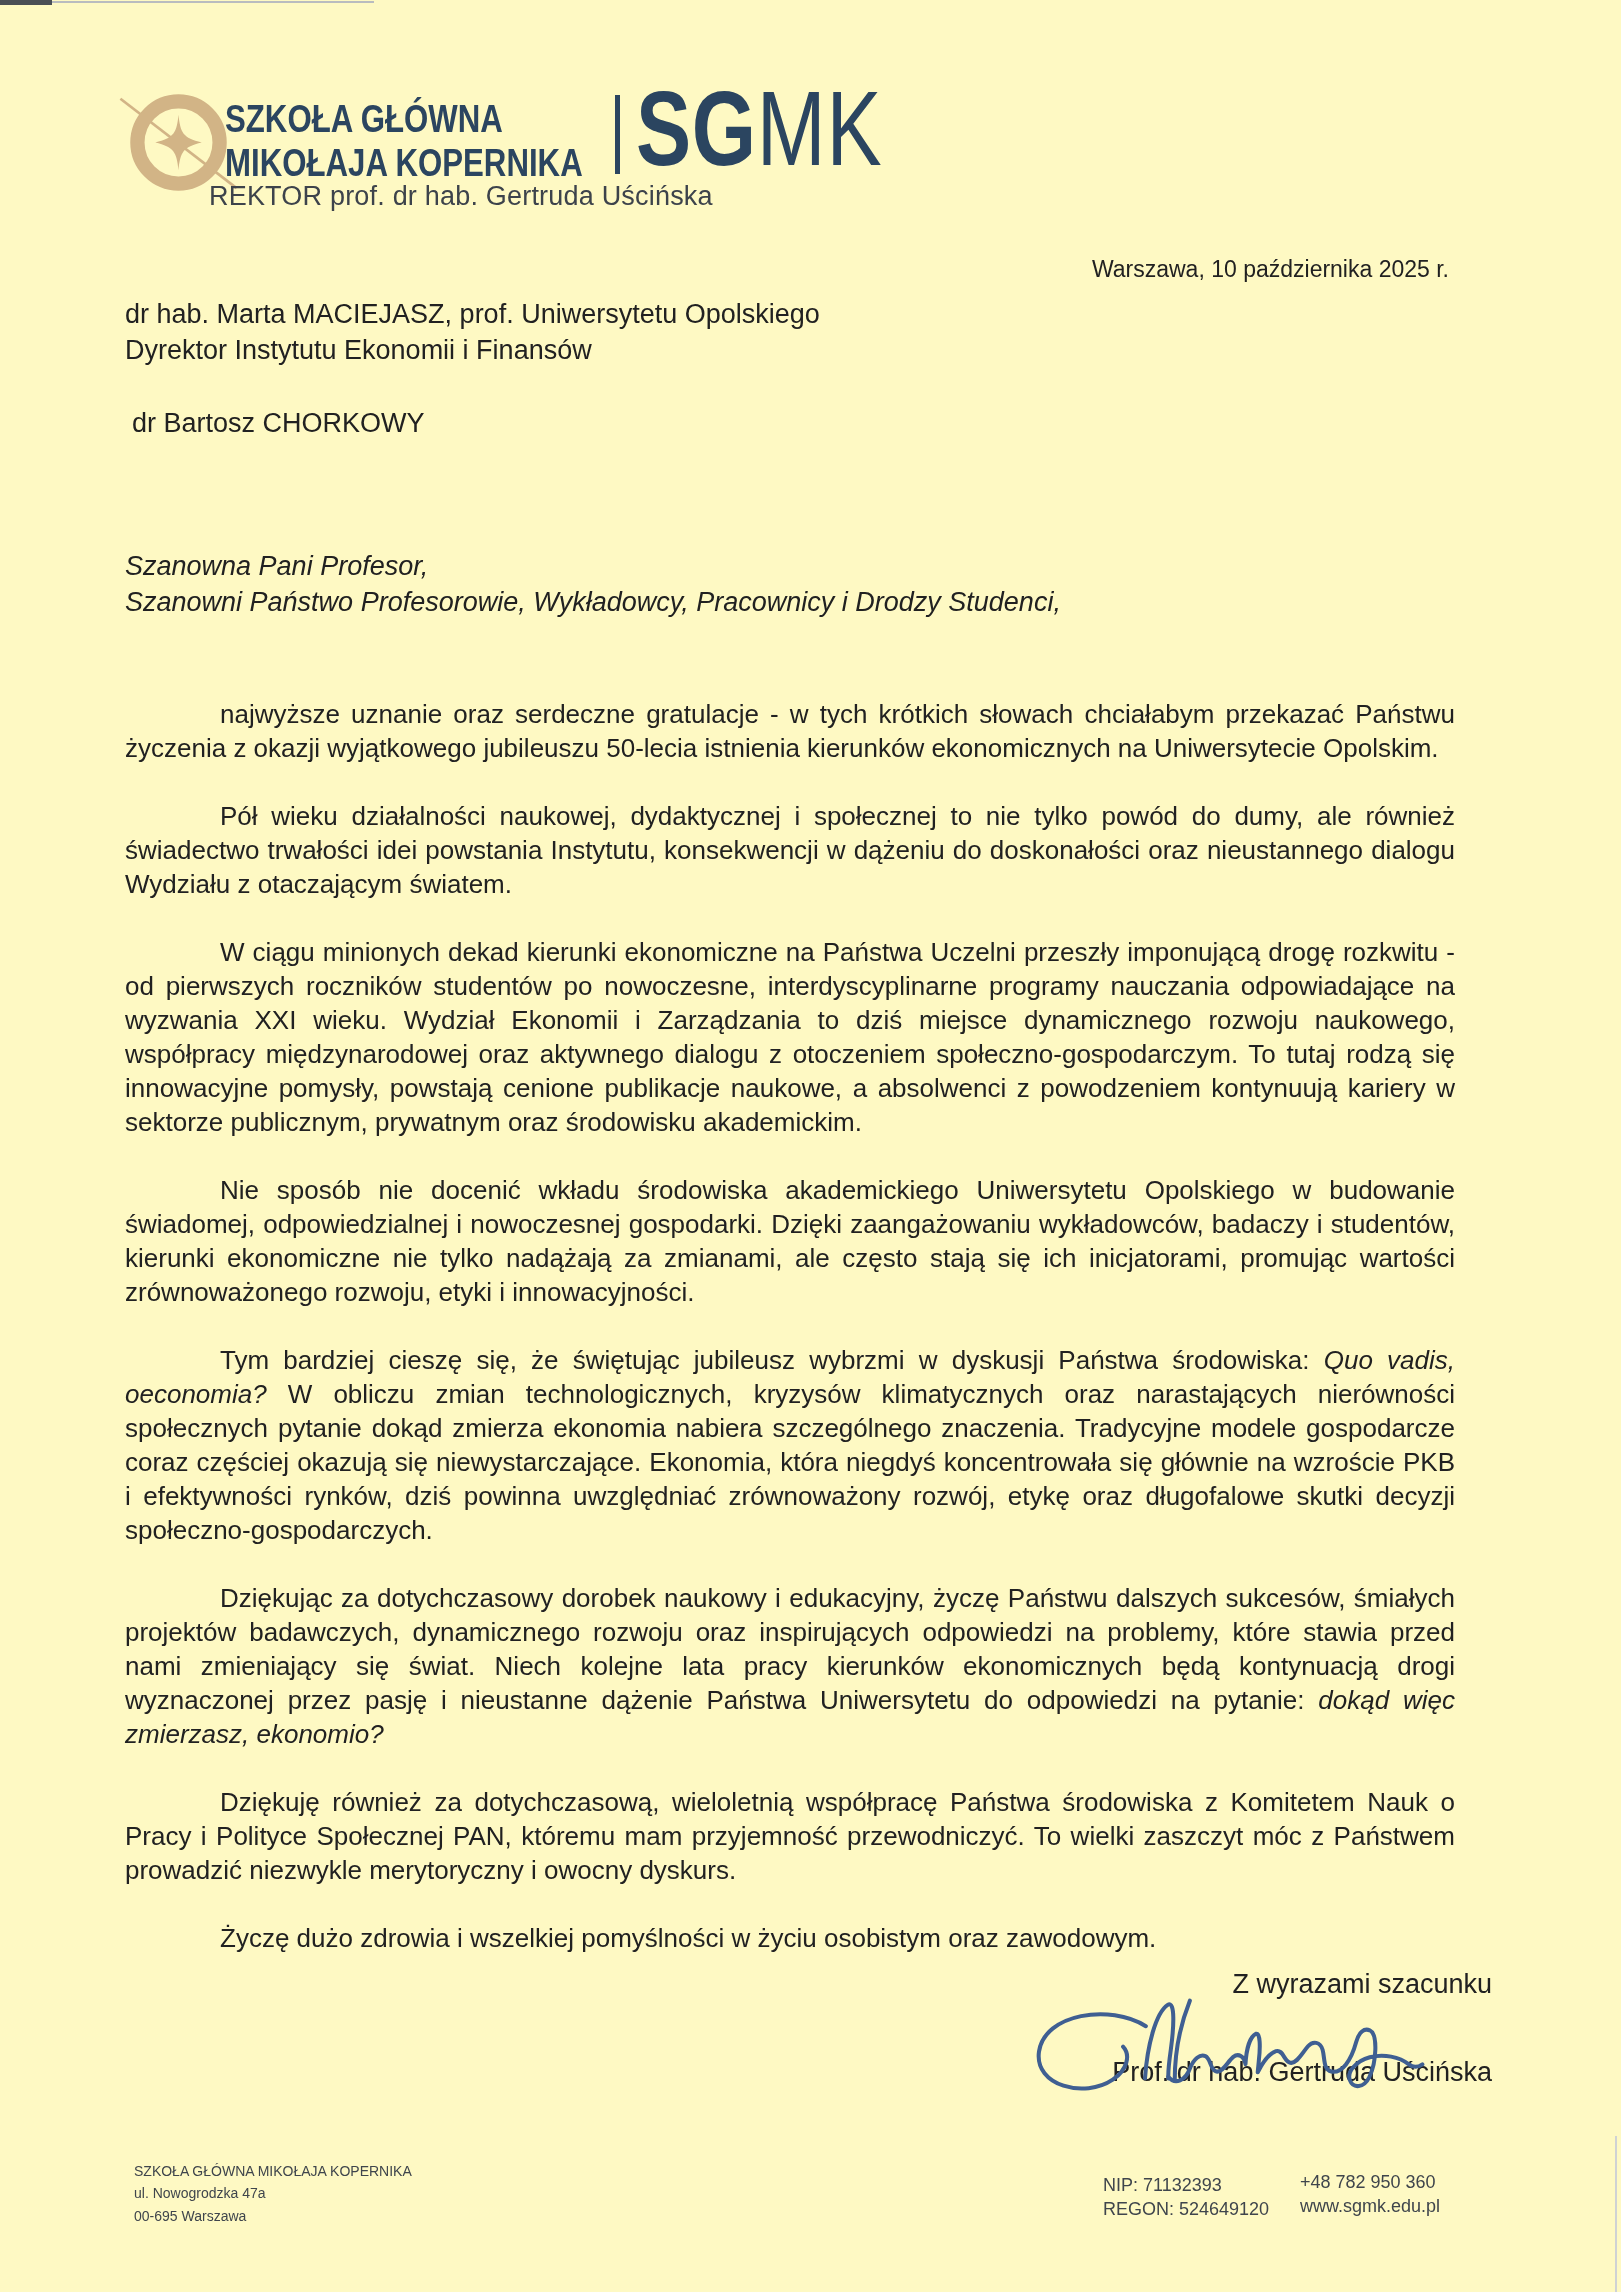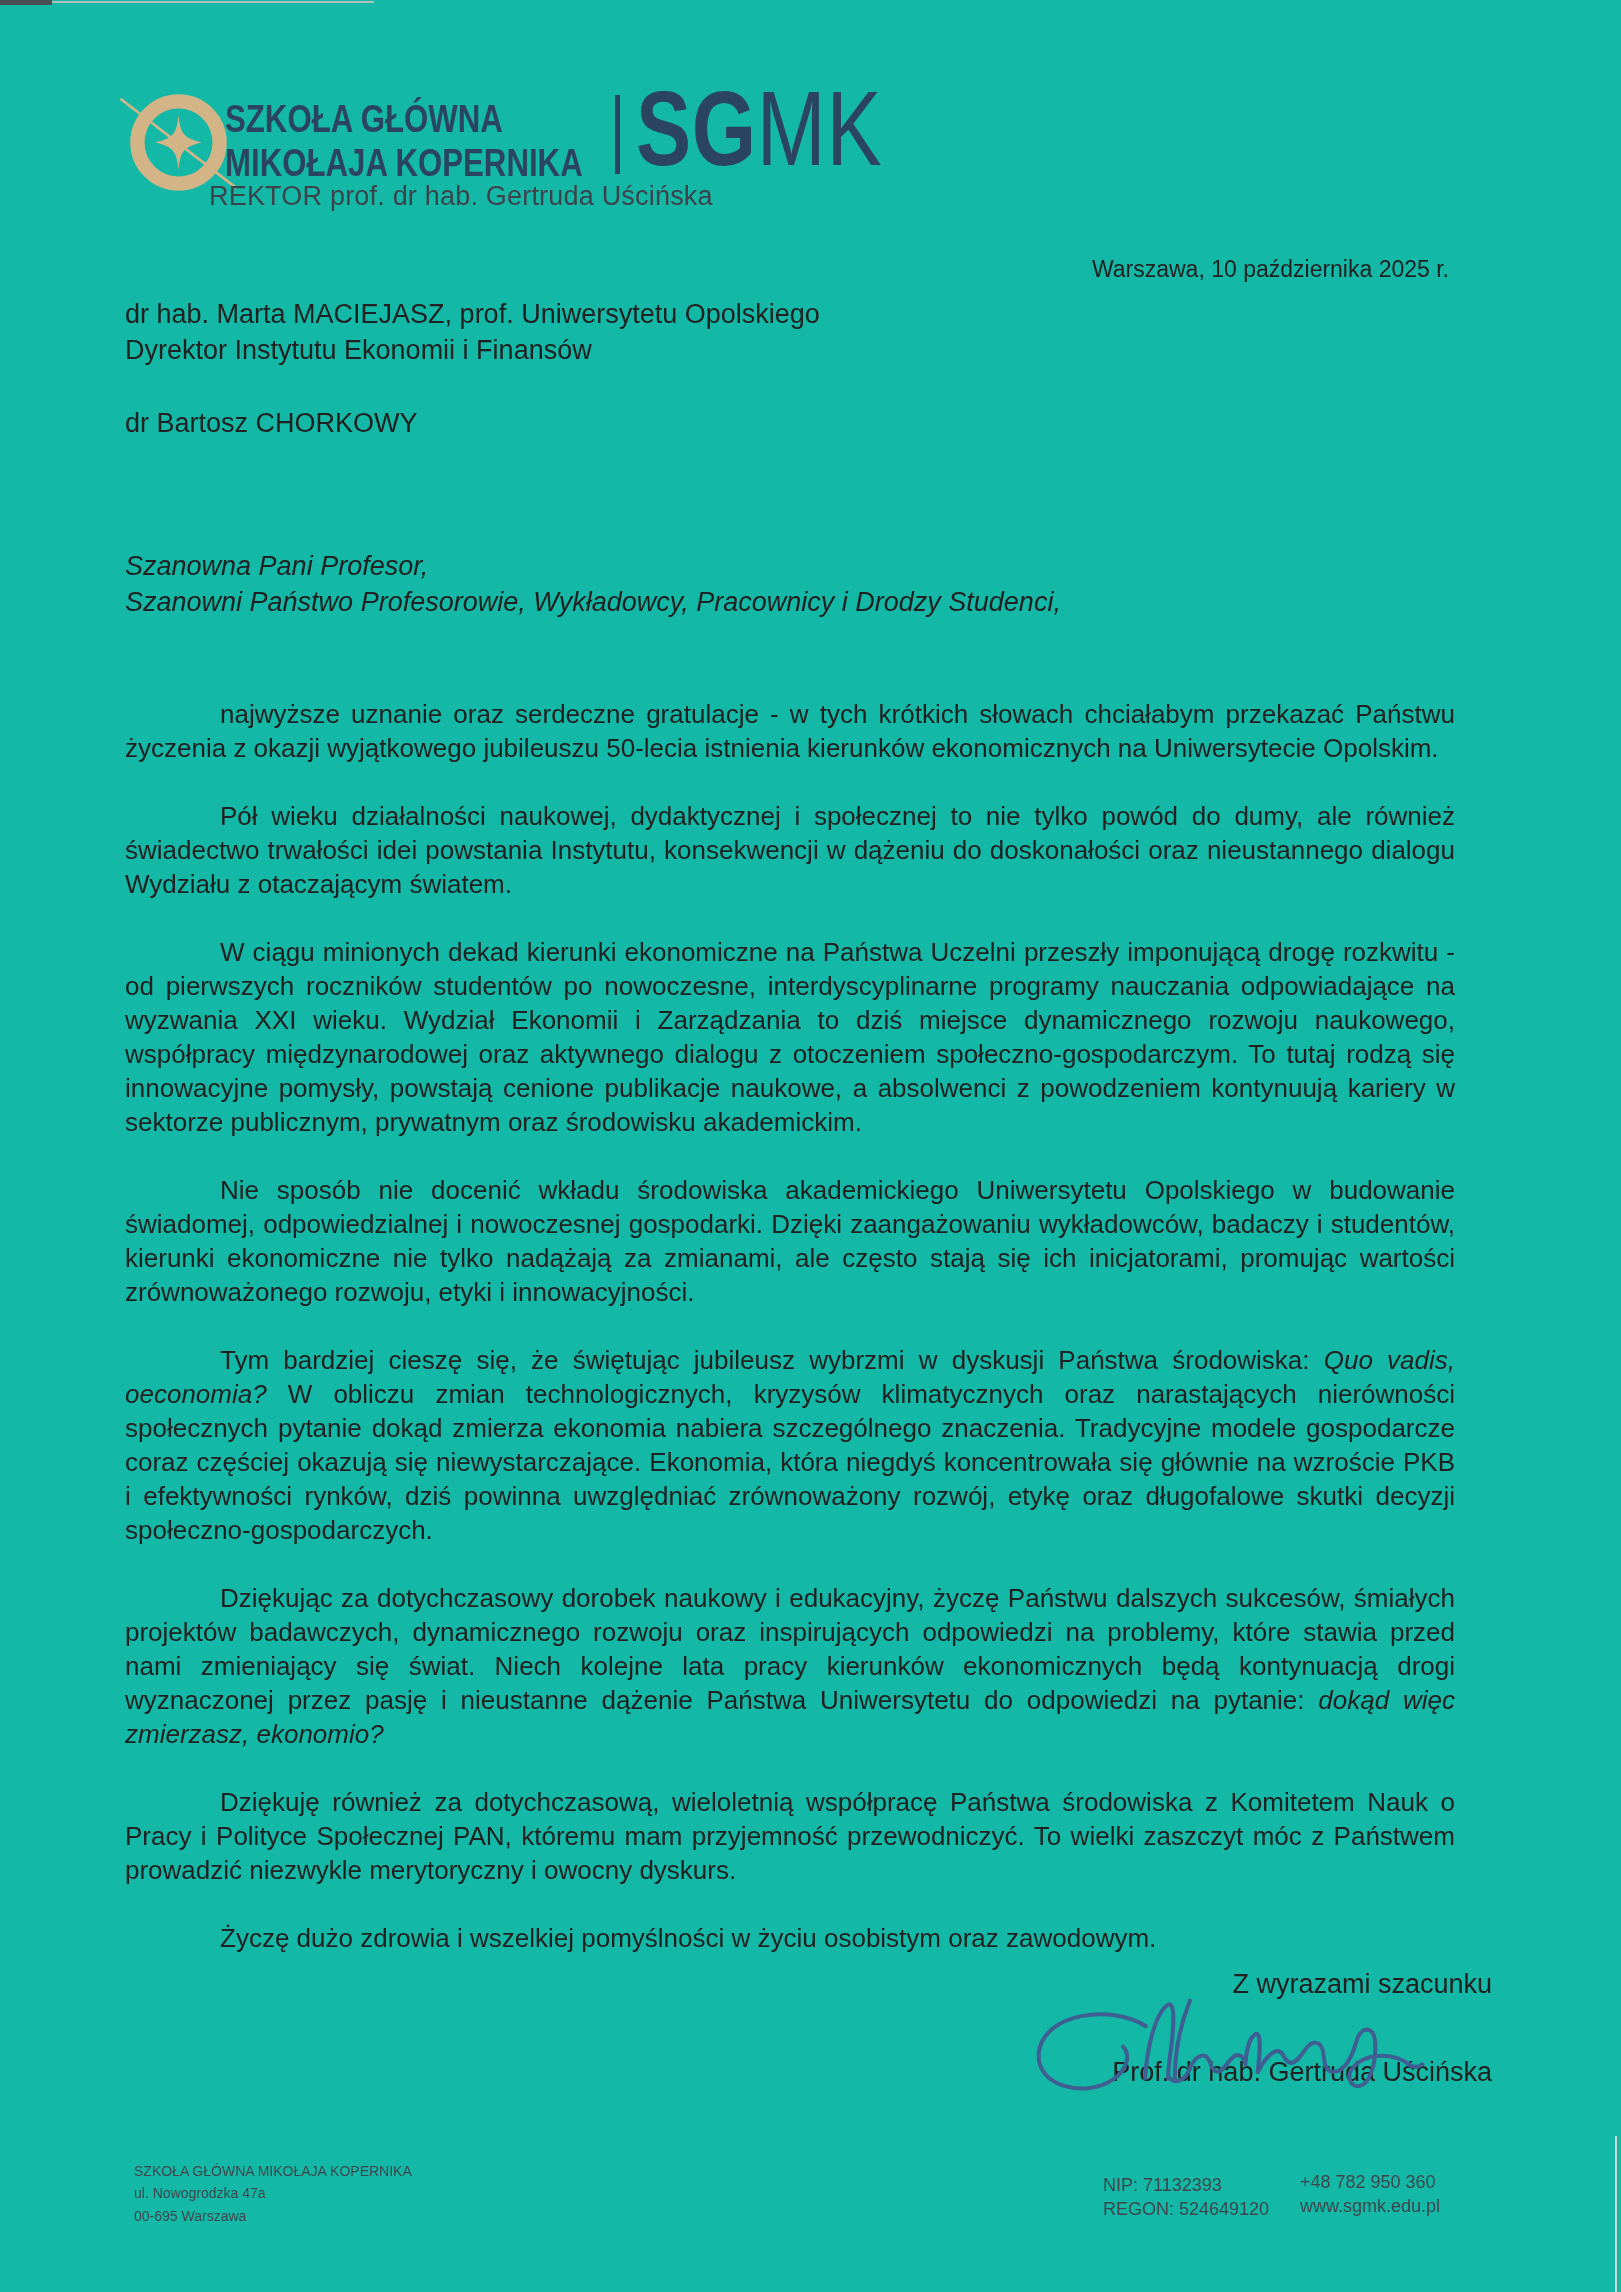--- a/index.html
+++ b/index.html
@@ -1,17 +1,17 @@
 <!DOCTYPE html>
 <html lang="pl" style="font-size:14.3px"><head>
 <meta charset="utf-8">
 <style>
   html,body{margin:0;padding:0;background:#ffffff;}
   .page{
-    position:relative;width:1621px;height:2293px;background:#14b8a6;
+    position:relative;width:1621px;height:2293px;background:#fef9c3;
     font-family:"Liberation Sans","DejaVu Sans",sans-serif;color:#212121;overflow:hidden;
   }
   
   .artifact-top-dark{position:absolute;top:0;left:0;width:52px;height:4.5px;background:#4a4f55;}
   .artifact-top-line{position:absolute;top:0.9px;left:52px;width:322px;height:1.8px;background:#b9bcbf;}
   .artifact-right{position:absolute;top:2136px;right:4.5px;width:1.8px;height:157px;background:#cfd2d4;}
   
   .logo-svg{position:absolute;left:115px;top:88px;}
   .org-name{
     position:absolute;left:225px;top:97px;font-size:39px;font-weight:700;color:#2b4560;
@@ -21,21 +21,21 @@
   .divider{position:absolute;left:615px;top:95px;width:4.5px;height:79px;background:#2b4560;}
   .wordmark{
     position:absolute;left:636px;top:75px;font-size:106px;line-height:106px;color:#2b4560;
     transform:scaleX(0.78);transform-origin:left top;letter-spacing:0.9px;white-space:nowrap;
   }
   .wm-heavy{font-weight:700;}
   .wm-light{font-weight:400;}
   
   .date-line{position:absolute;left:125px;top:256px;width:1324px;text-align:right;font-size:23px;}
   .recipient-block1{position:absolute;left:125px;top:296px;font-size:27px;line-height:36px;}
-  .recipient-block2{position:absolute;left:125px;top:405px;font-size:27px;line-height:36px;}
+  .recipient-block2{position:absolute;left:132px;top:405px;font-size:27px;line-height:36px;}
   .bold{font-weight:400;}
   .salutation{position:absolute;left:125px;top:548px;font-size:27px;font-style:italic;line-height:36px;}
   
   .body{position:absolute;left:125px;top:697px;width:1342px;font-size:26px;line-height:34px;text-align:justify;}
   .body p{margin:0 12px 34px 0;text-indent:95px;}
   
   .closing{position:absolute;left:990px;top:1969px;width:502px;text-align:right;font-size:27px;}
   .closing .signer{margin-top:57px;white-space:nowrap;}
   .signature-svg{position:absolute;left:25px;top:23px;transform:rotate(-4deg);}
   

